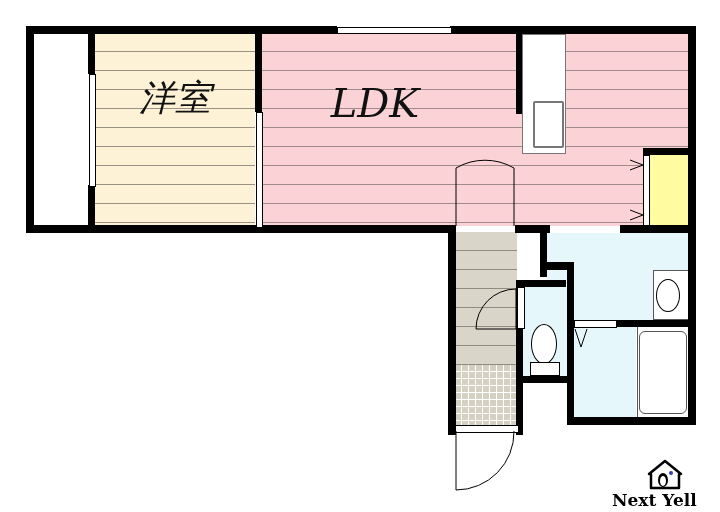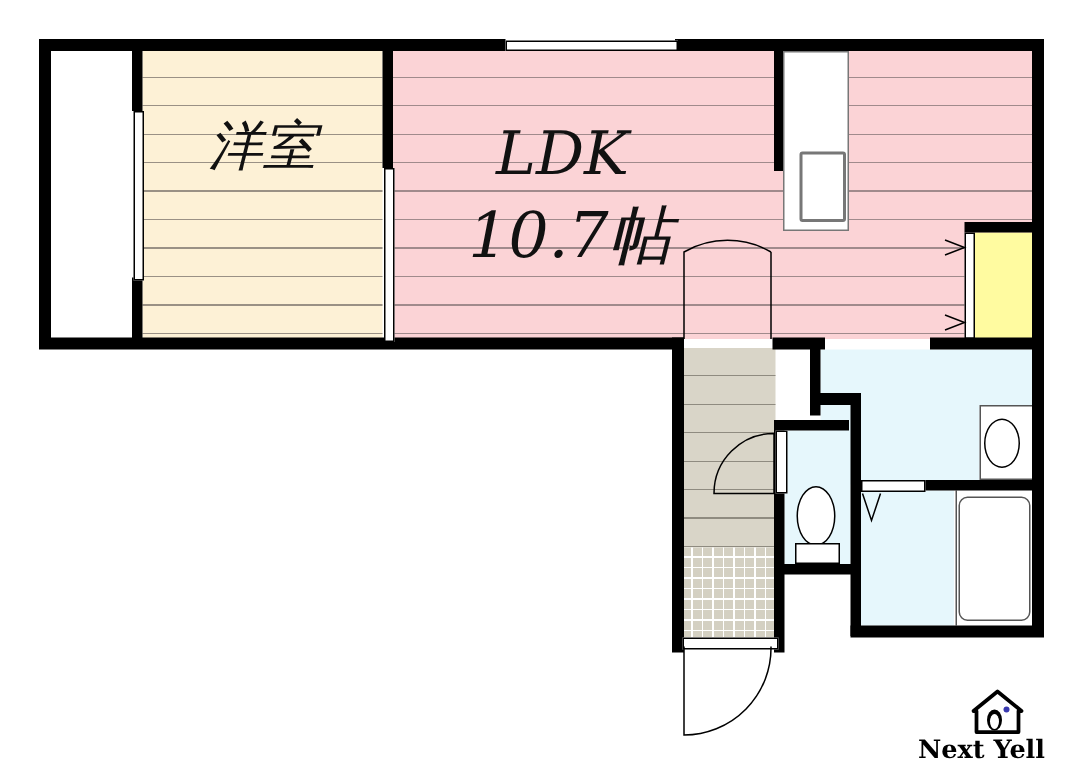--- a/index.html
+++ b/index.html
@@ -81,21 +81,20 @@
     <path d="M514,168 L514,226" fill="none" stroke="#000" stroke-width="1"></path>
     <path d="M476,329 A40,40 0 0,1 516,289 L516,329 Z" fill="none" stroke="#000" stroke-width="1"></path>
     <path d="M456,431 L456,490 A58,58 0 0,0 514,431" fill="none" stroke="#000" stroke-width="1"></path>
     <path d="M630,160 L643,165 L630,170" fill="none" stroke="#000" stroke-width="1"></path>
     <path d="M630,210 L643,215 L630,220" fill="none" stroke="#000" stroke-width="1"></path>
     <path d="M575,329 L581,347 L587,329" fill="none" stroke="#000" stroke-width="1"></path>
   </svg>
 
   <div class="label" style="left:110px;top:80px;width:130px;font-size:36px;">洋室</div>
   <div class="label" style="left:290px;top:83px;width:170px;font-size:40px;">LDK</div>
-  <div class="label" style="left:280px;top:136px;width:200px;font-size:42px;">10.7帖</div>
 
   <svg class="abs" style="left:645px;top:458px;" width="40" height="32" viewBox="0 0 40 32">
     <path d="M4,16 L20,3 L36,16 L34,16 L34,30 L6,30 L6,16 Z" fill="#fff" stroke="#000" stroke-width="2.5" stroke-linejoin="round"></path>
     <ellipse cx="18" cy="22" rx="5" ry="7" fill="#000"></ellipse>
     <ellipse cx="18" cy="23" rx="3" ry="5" fill="#fff"></ellipse>
     <circle cx="26" cy="15" r="2" fill="#3a3ab0"></circle>
   </svg>
   <div class="abs" style="left:612px;top:492px;width:110px;font-family:'DejaVu Serif',serif;font-weight:bold;font-size:17px;color:#000;line-height:1;">Next Yell</div>
 </div>
 

